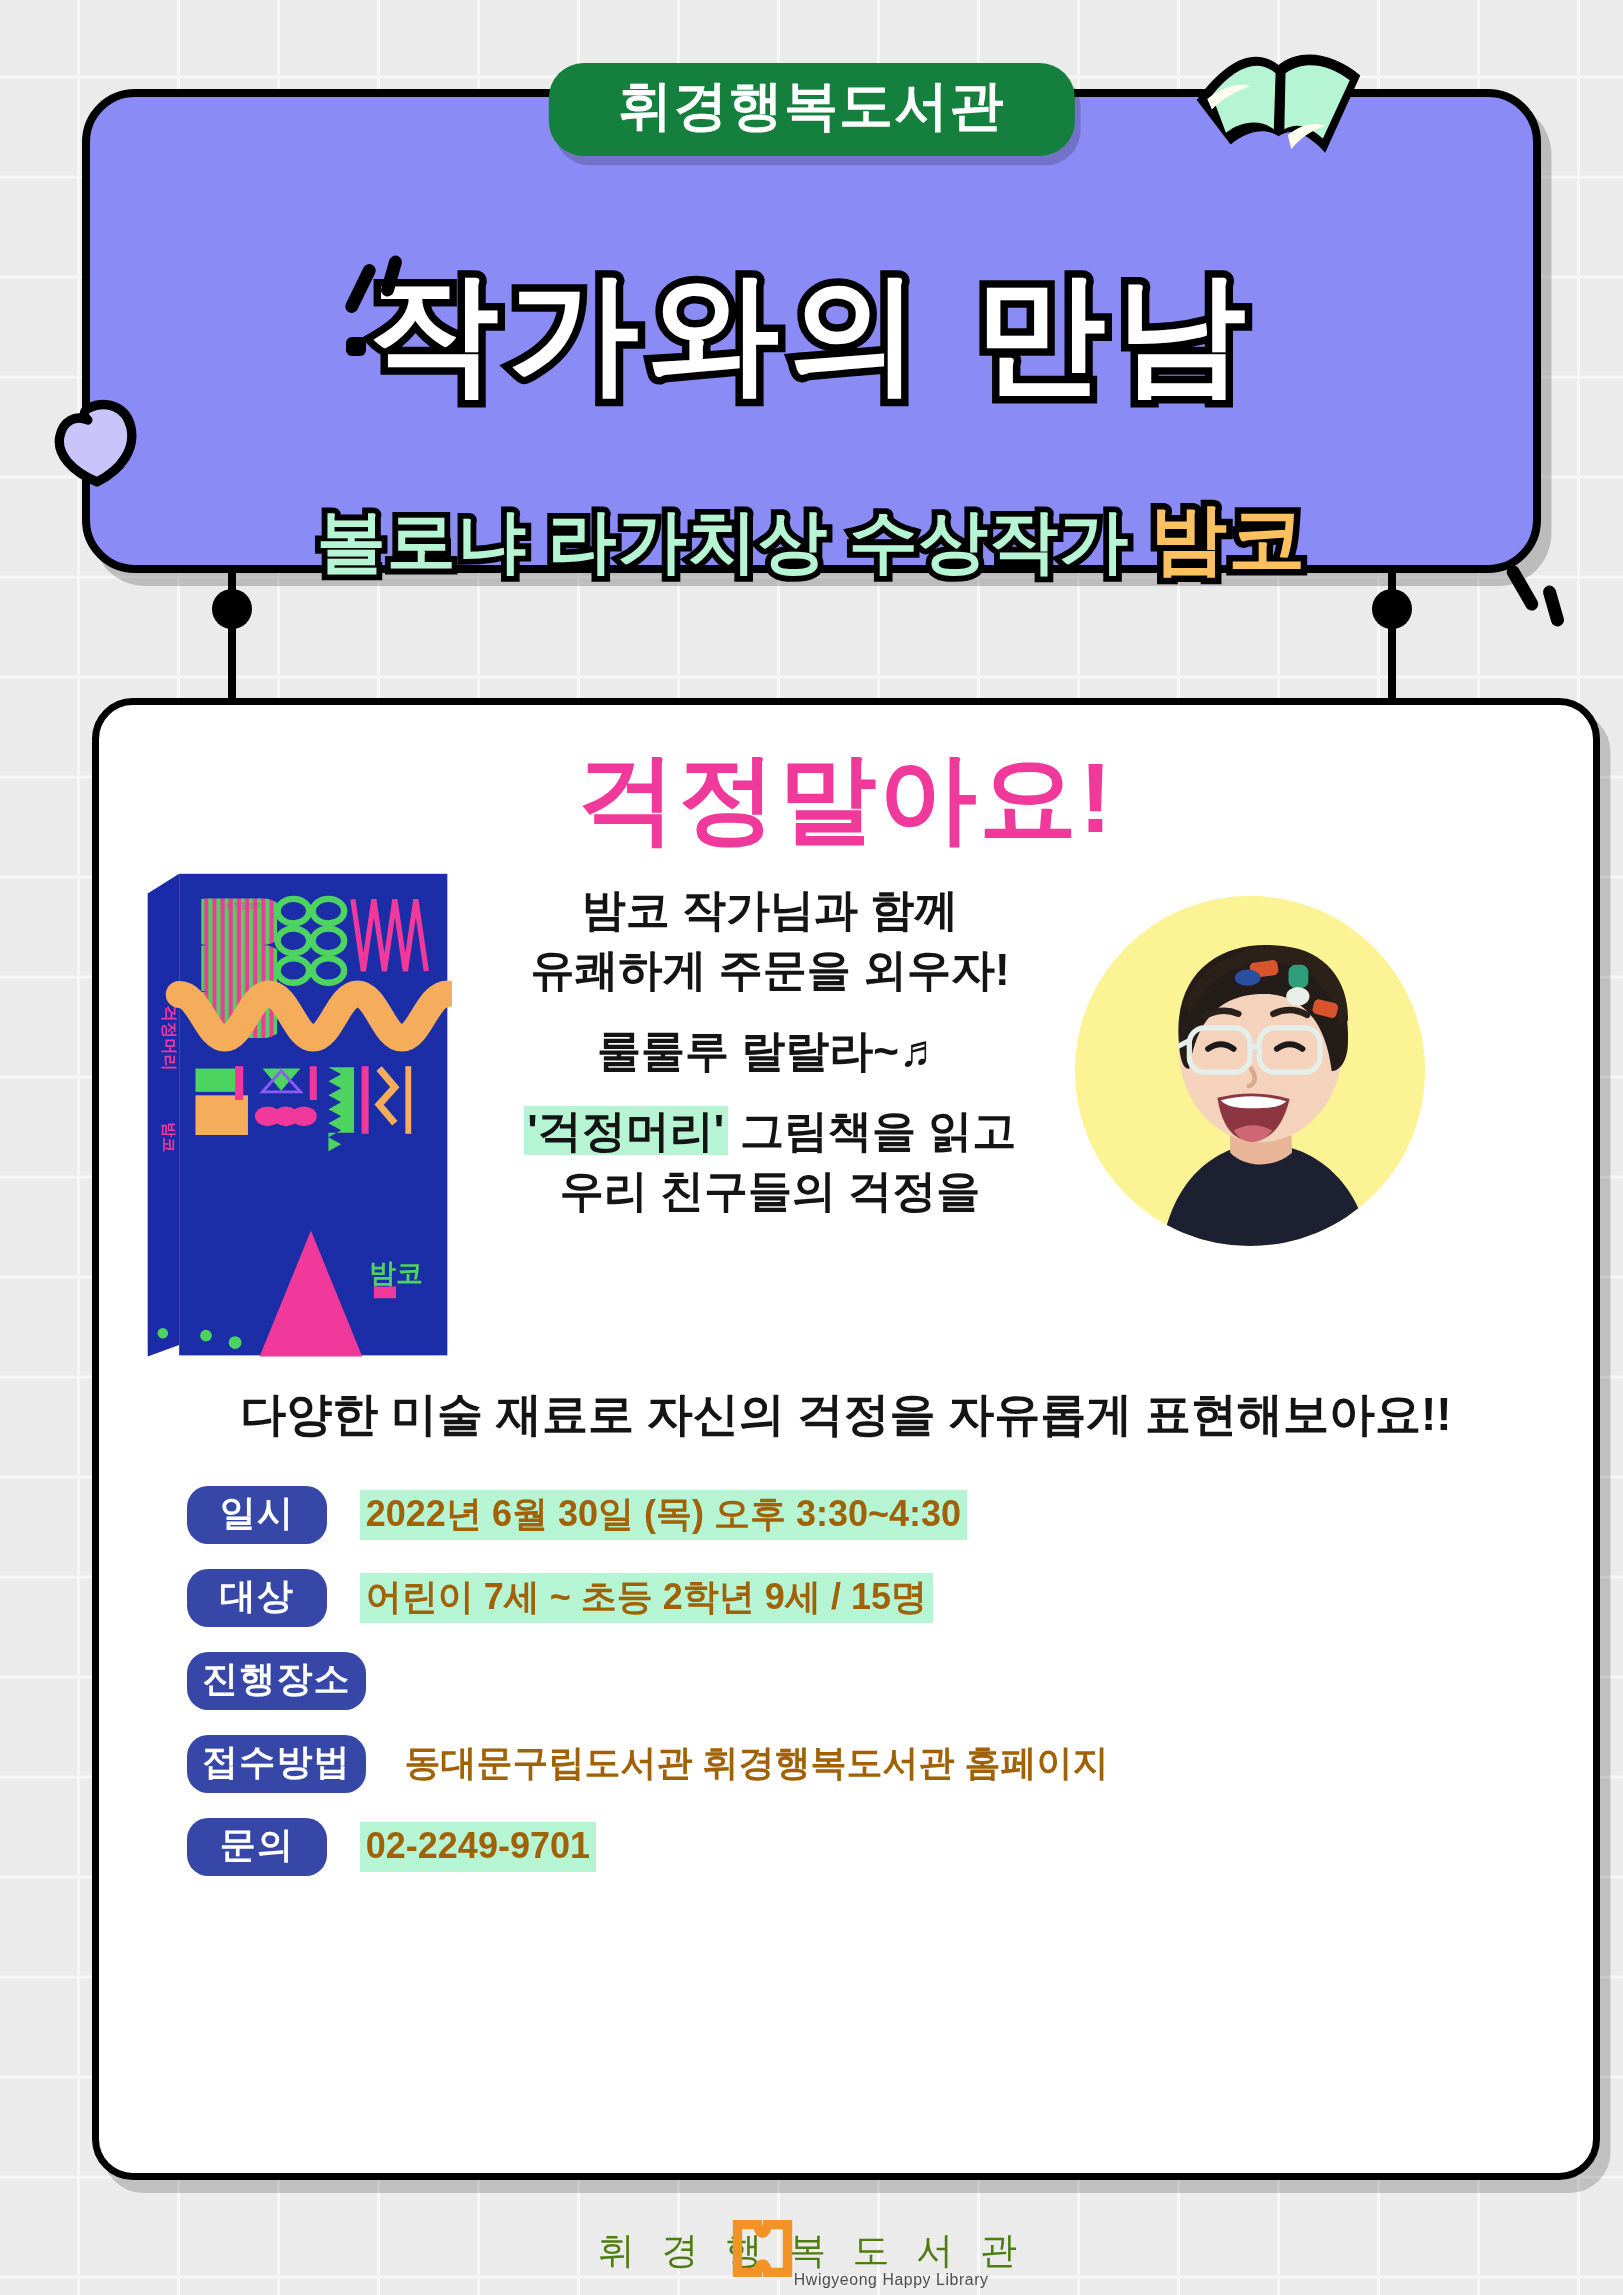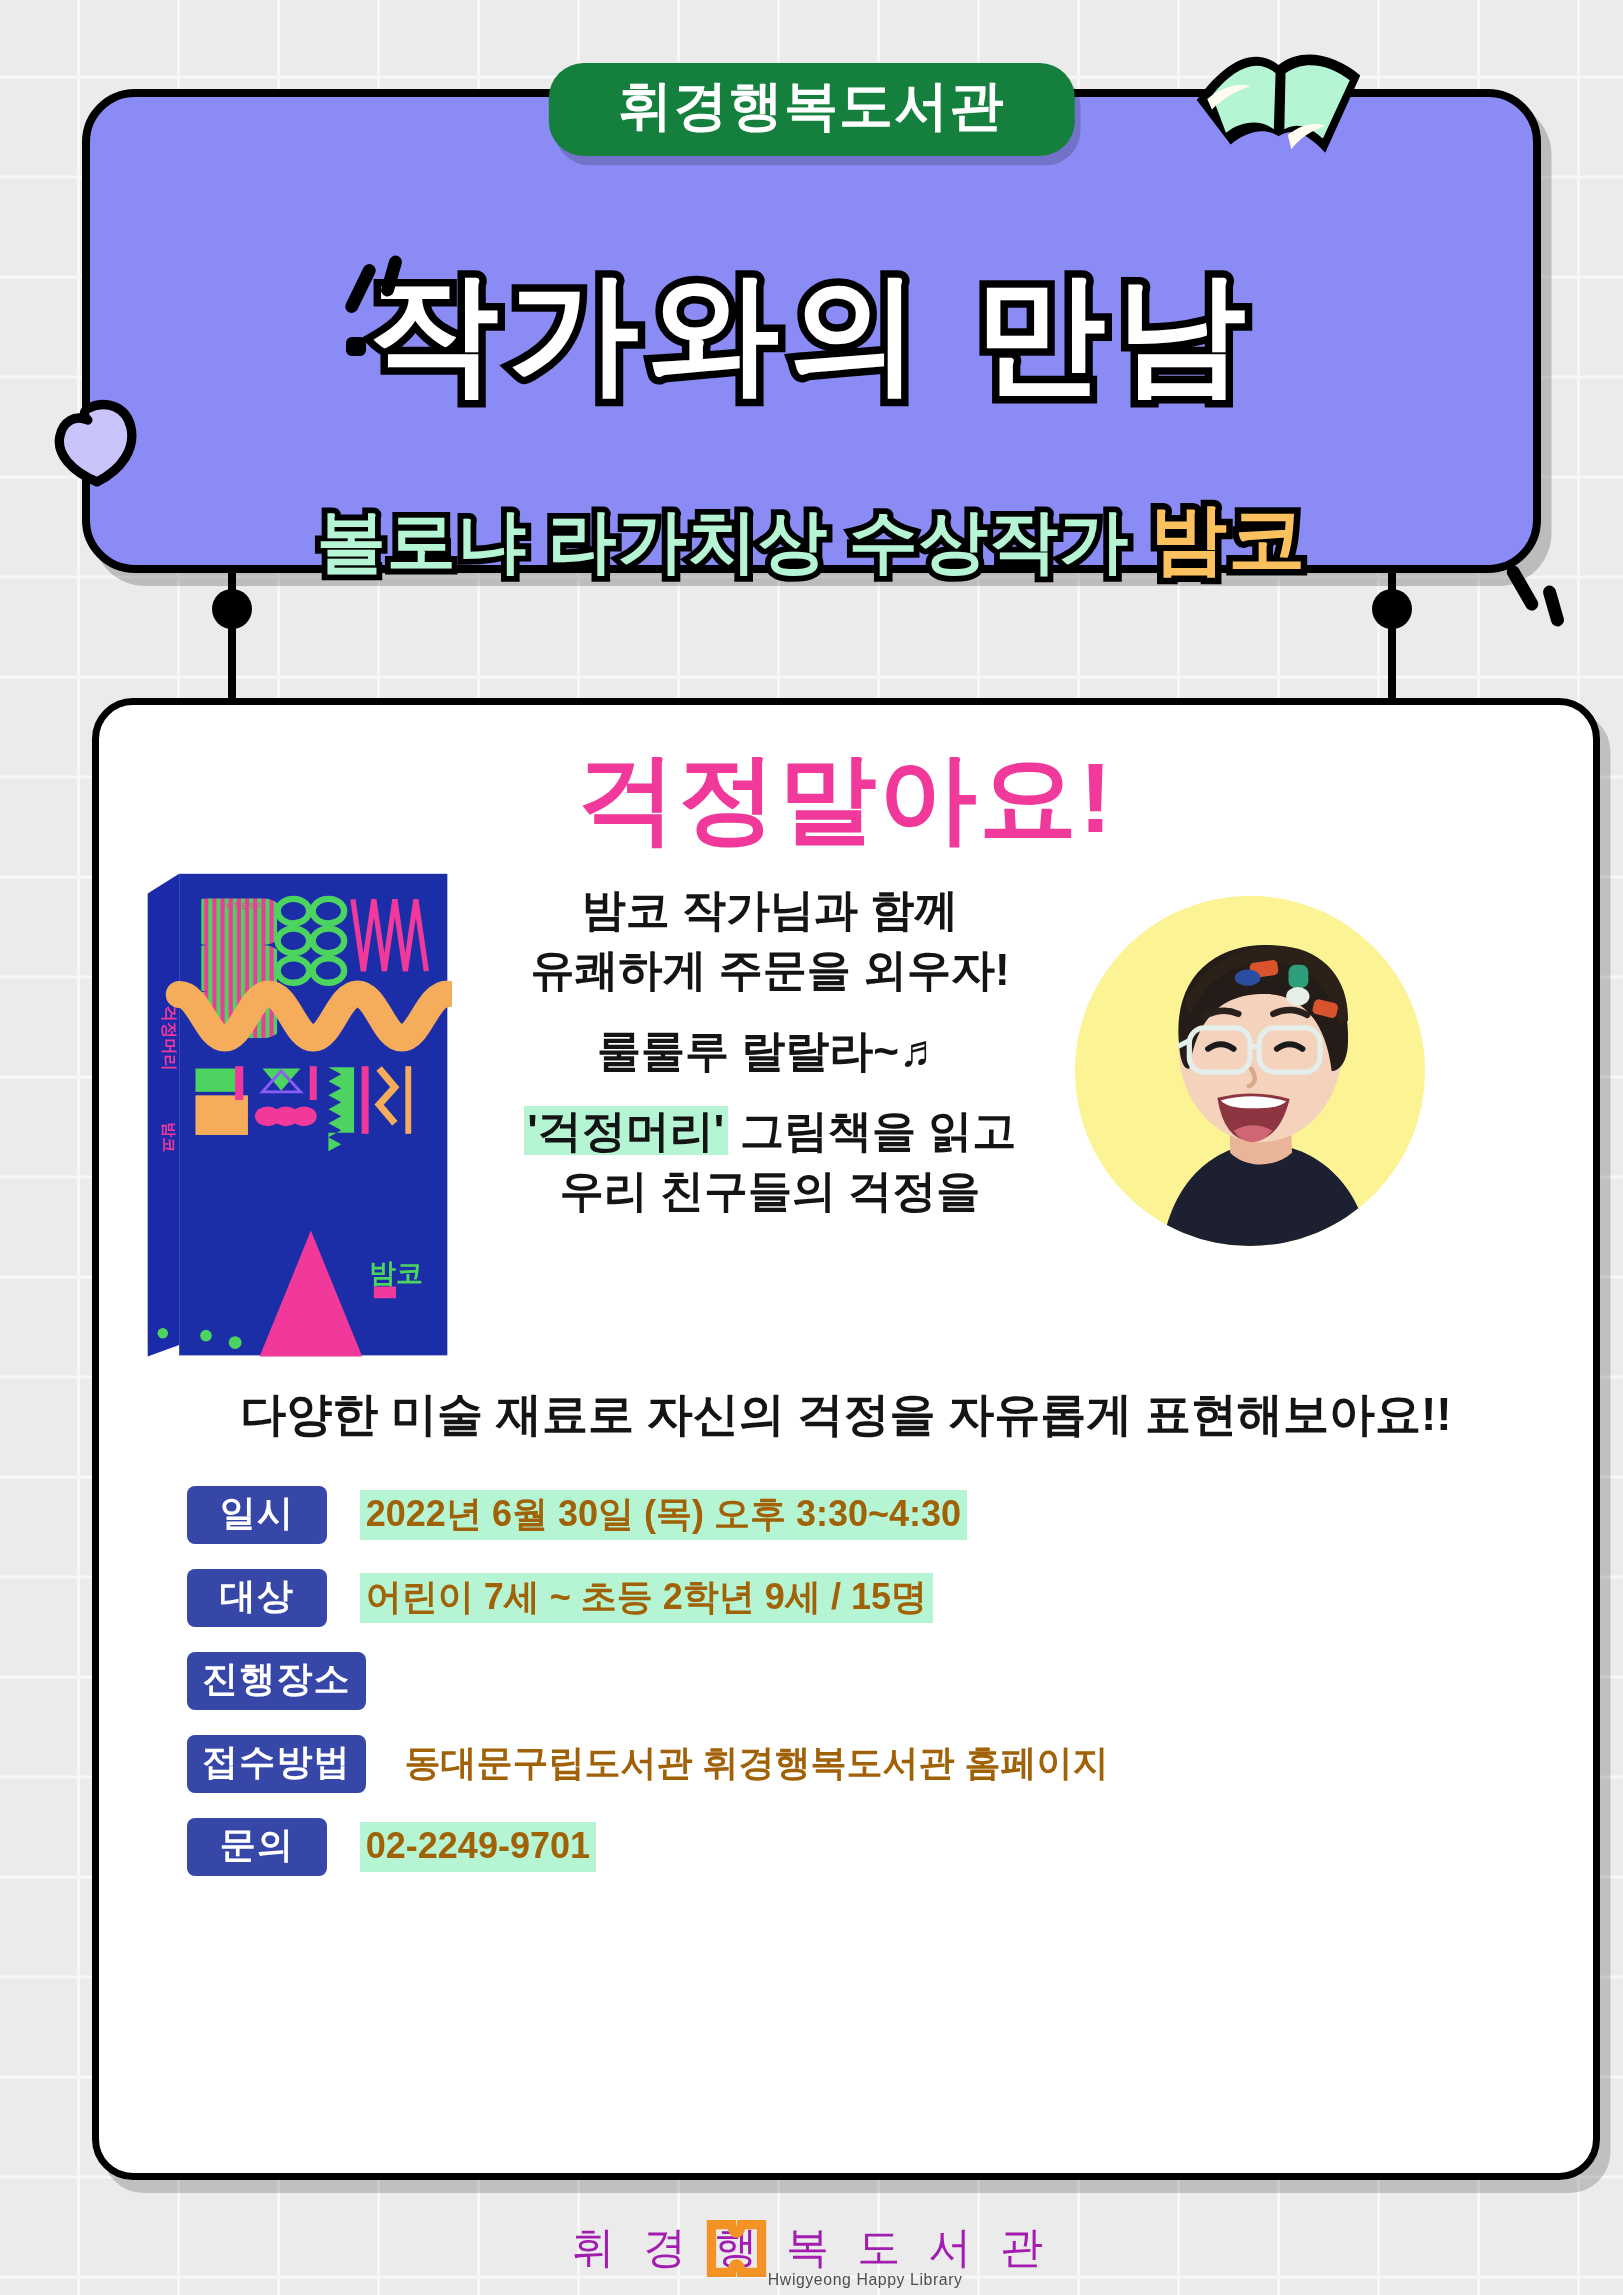--- a/index.html
+++ b/index.html
@@ -244,21 +244,21 @@
   .info-row {
     display: flex;
     align-items: center;
     margin-bottom: 15px;
     height: 68px;
   }
   .info-label {
     flex: 0 0 auto;
     min-width: 140px;
     background: #3647a8;
-    border-radius: 8px;
+    border-radius: 21px;
     color: #fff;
     font-size: 36px;
     font-weight: 700;
     text-align: center;
     padding: 9.3px 15px 13px 15px;
     letter-spacing: 1.2px;
     line-height: 1;
     white-space: nowrap;
   }
   .info-value {
@@ -285,23 +285,23 @@
     justify-content: center;
     gap: 0;
   }
   #footer-logo-wrap {
     position: relative;
     display: flex;
     align-items: flex-end;
     gap: 8.2px;
   }
   #footer-kr {
-    font-size: 43px;
+    font-size: 37px;
     font-weight: 400;
-    color: #a21caf;
+    color: #4d7c0f;
     letter-spacing: 8.2px;
     line-height: 1;
     white-space: nowrap;
   }
   #footer-en {
     position: absolute;
     left: 196px;
     bottom: -20px;
     font-size: 15.8px;
     color: #4d4d4d;

